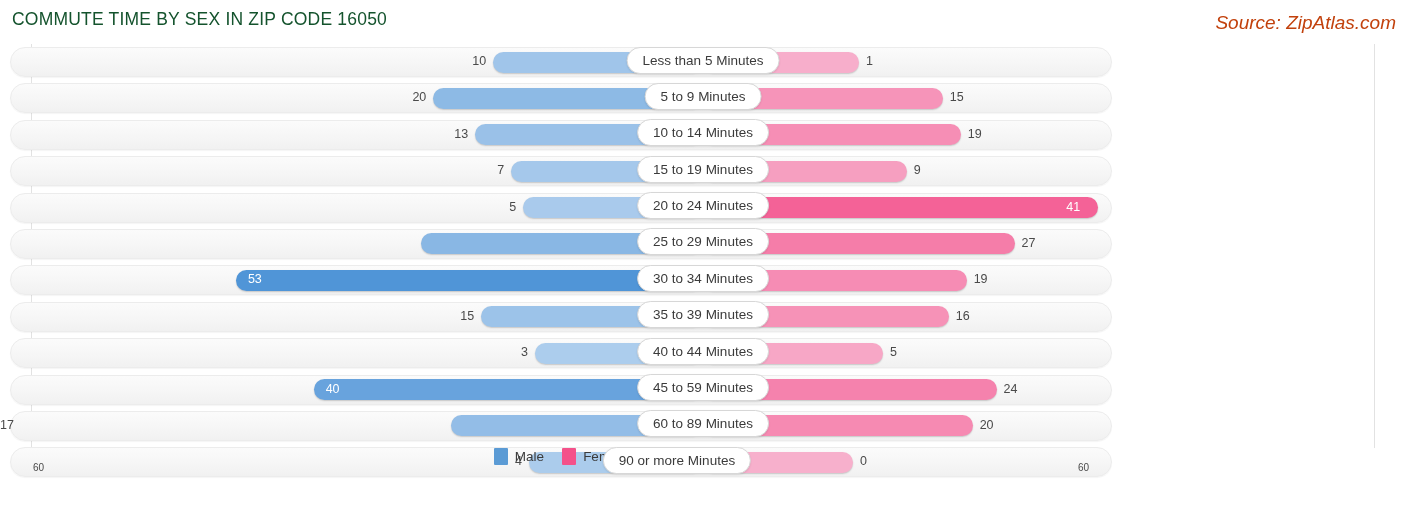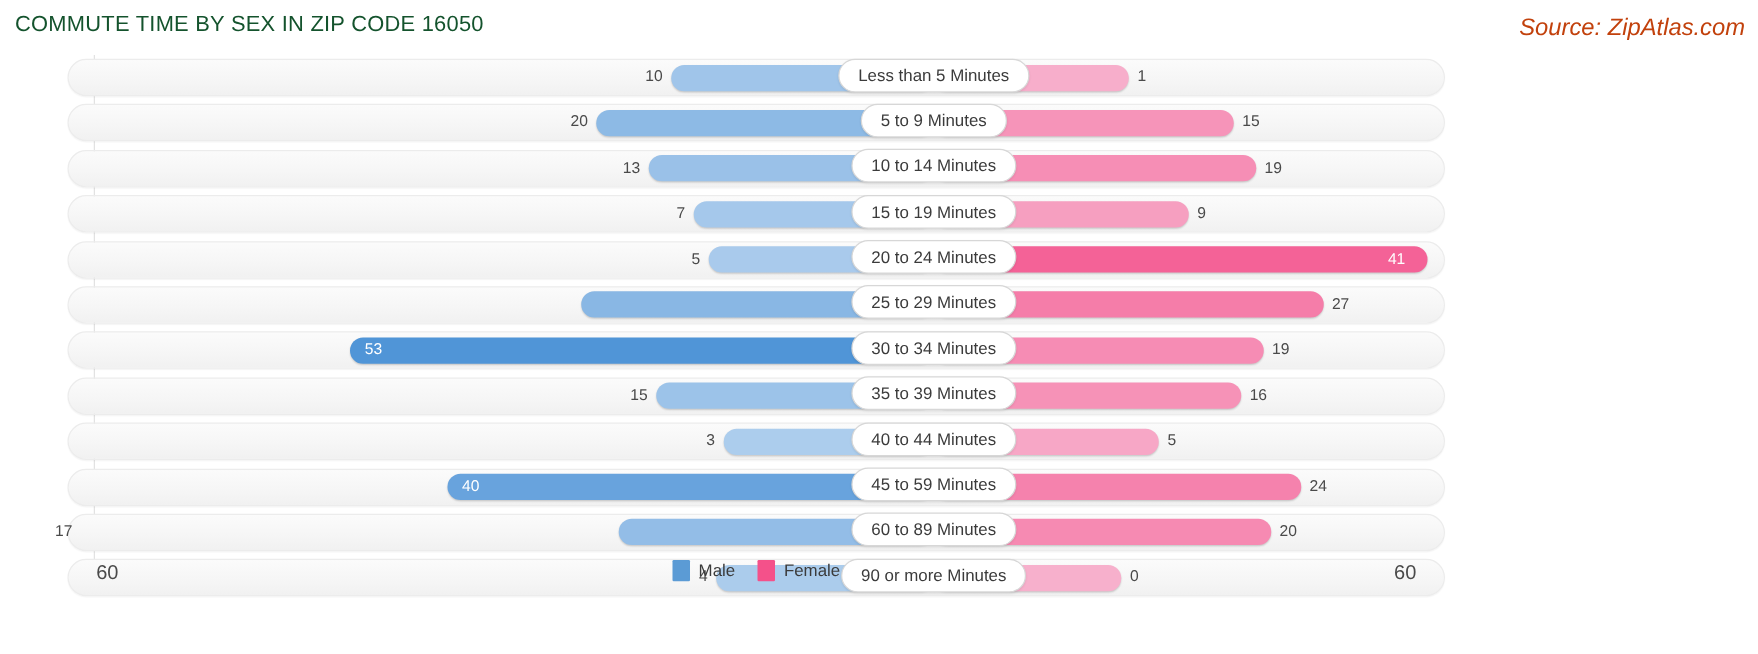--- a/index.html
+++ b/index.html
@@ -36,21 +36,20 @@
     color: #c2410c;
     white-space: nowrap;
   }
 
   
   .plot {
     position: absolute;
     left: 0; top: 44px;
     width: 1122px;
     height: 440px;
-    margin-left: 44px;
   }
   .gridline {
     position: absolute;
     top: 0; bottom: 36px;
     width: 1px;
     background: #e2e2e2;
   }
   .gridline.left  { left: 31px; }
   .gridline.right { left: 1374px; }
 
@@ -119,22 +118,22 @@
   }
 
   
   .footer {
     position: absolute;
     left: 0; right: 0; bottom: 0;
     height: 38px;
   }
   .axis-label {
     position: absolute;
-    top: 4px;
-    font-size: 16px;
+    top: 16px;
+    font-size: 10px;
     color: #4a4a4a;
   }
   .axis-label.left  { left: 33px; }
   .axis-label.right { right: 33px; }
 
   .legend {
     position: absolute;
     left: 0; right: 0; top: 2px;
     display: flex;
     justify-content: center;
@@ -275,21 +274,21 @@
           <div class="center-pill" style="left: 703px;">60 to 89 Minutes</div>
         </div>
       </div>
       <div class="row">
         <div class="track"></div>
         <div class="bars">
           <div class="bar male" style="left: 529.067px; width: 173.933px; background: rgb(171, 204, 236);"></div>
           <div class="bar-value" style="left: 0px; width: 522.067px; text-align: right;">4</div>
           <div class="bar female" style="left: 703px; width: 150px; background: rgb(247, 176, 204);"></div>
           <div class="bar-value" style="left: 860px;">0</div>
-          <div class="center-pill" style="left: 703px;">90 or more Minutes</div>
+          <div class="center-pill" style="left: 677px;">90 or more Minutes</div>
         </div>
       </div>
     </div>
 
   <div class="footer">
     <div class="axis-label left">60</div>
     <div class="axis-label right">60</div>
     <div class="legend">
       <div class="legend-item">
         <span class="swatch" id="sw-male" style="background: rgb(91, 155, 213);"></span>

